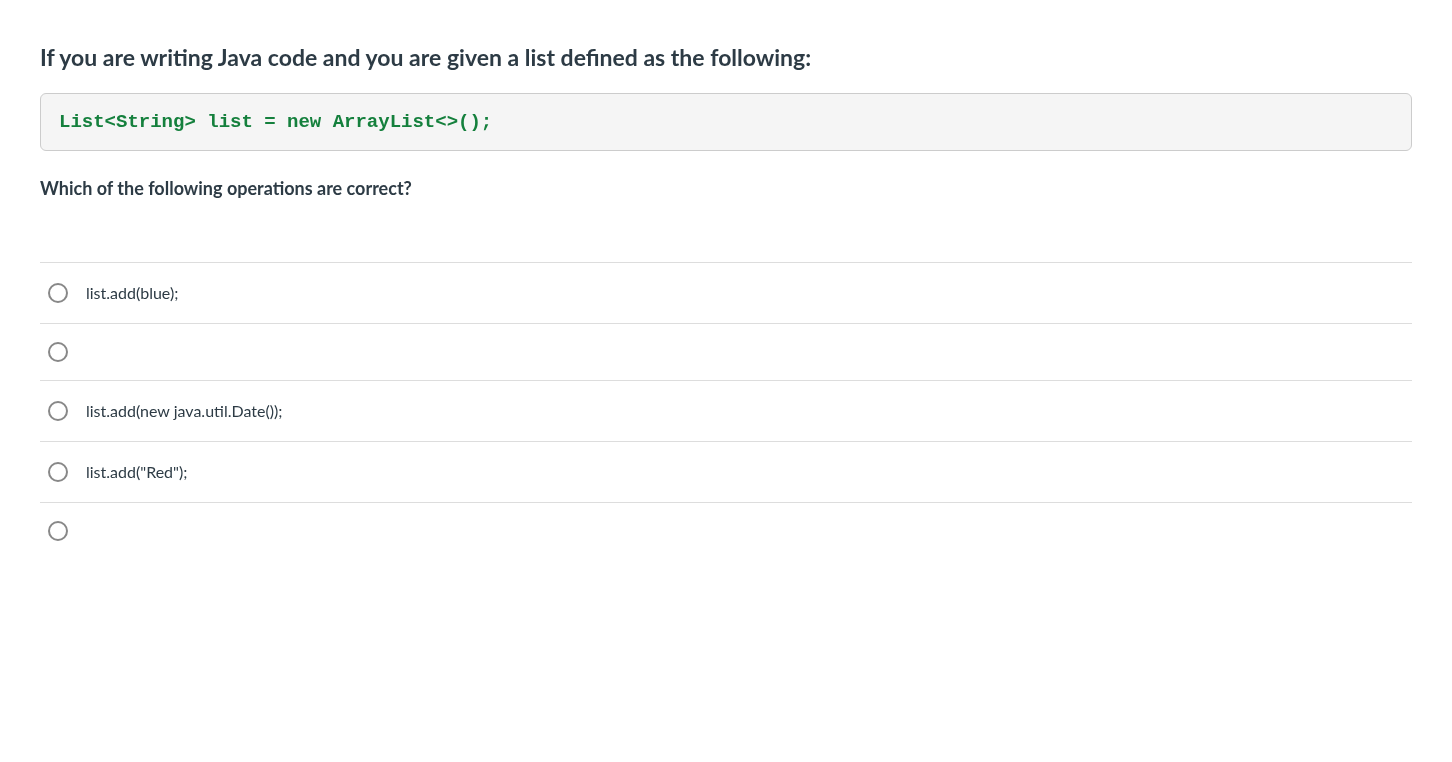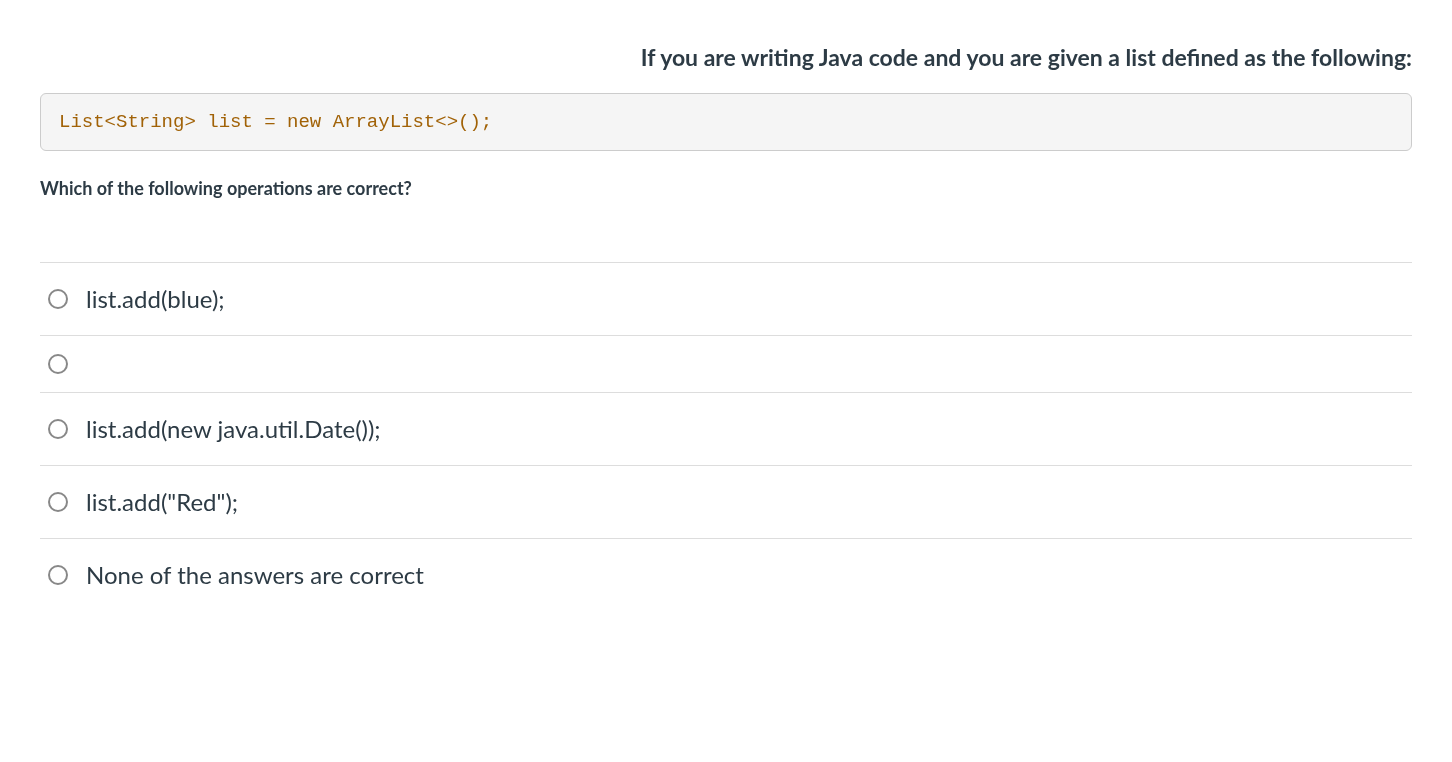--- a/index.html
+++ b/index.html
@@ -13,32 +13,32 @@
       padding: 40px;
       color: #2d3b45;
       font-size: 18px;
       line-height: 1.5;
     }
     .question-heading {
       font-weight: 700;
       font-size: 23px;
       color: #2d3b45;
       margin-bottom: 18px;
-      text-align: right;
     }
     .code-block {
       background: #f5f5f5;
       border: 1px solid #ccc;
       border-radius: 6px;
       padding: 14px 18px;
       font-family: "Menlo", "Monaco", "Consolas", "Courier New", monospace;
       font-size: 19px;
-      color: #a16207;
+      color: #15803d;
       margin-bottom: 24px;
       white-space: pre;
+      font-weight: bold;
     }
     .sub-heading {
       font-weight: 700;
       font-size: 18px;
       color: #2d3b45;
       margin-bottom: 60px;
     }
     .options {
       border-top: 1px solid #ddd;
     }
@@ -55,21 +55,21 @@
     .radio {
       width: 20px;
       height: 20px;
       border: 2px solid #888;
       border-radius: 50%;
       margin-right: 18px;
       flex-shrink: 0;
       background: #fff;
     }
     .option-label {
-      font-size: 24px;
+      font-size: 16px;
       color: #2d3b45;
     }
   </style>
 </head>
 <body>
 
 <div>
   <div class="question-heading">If you are writing Java code and you are given a list defined as the following:</div>
   <div class="code-block">List&lt;String&gt; list = new ArrayList&lt;&gt;();</div>
   <div class="sub-heading">Which of the following operations are correct?</div>
@@ -85,16 +85,15 @@
     <div class="option-row">
       <span class="radio"></span>
       <span class="option-label">list.add(new java.util.Date());</span>
     </div>
     <div class="option-row">
       <span class="radio"></span>
       <span class="option-label">list.add("Red");</span>
     </div>
     <div class="option-row">
       <span class="radio"></span>
-      <span class="option-label">None of the answers are correct</span>
     </div>
   </div>
 </div>
 
 </body></html>

